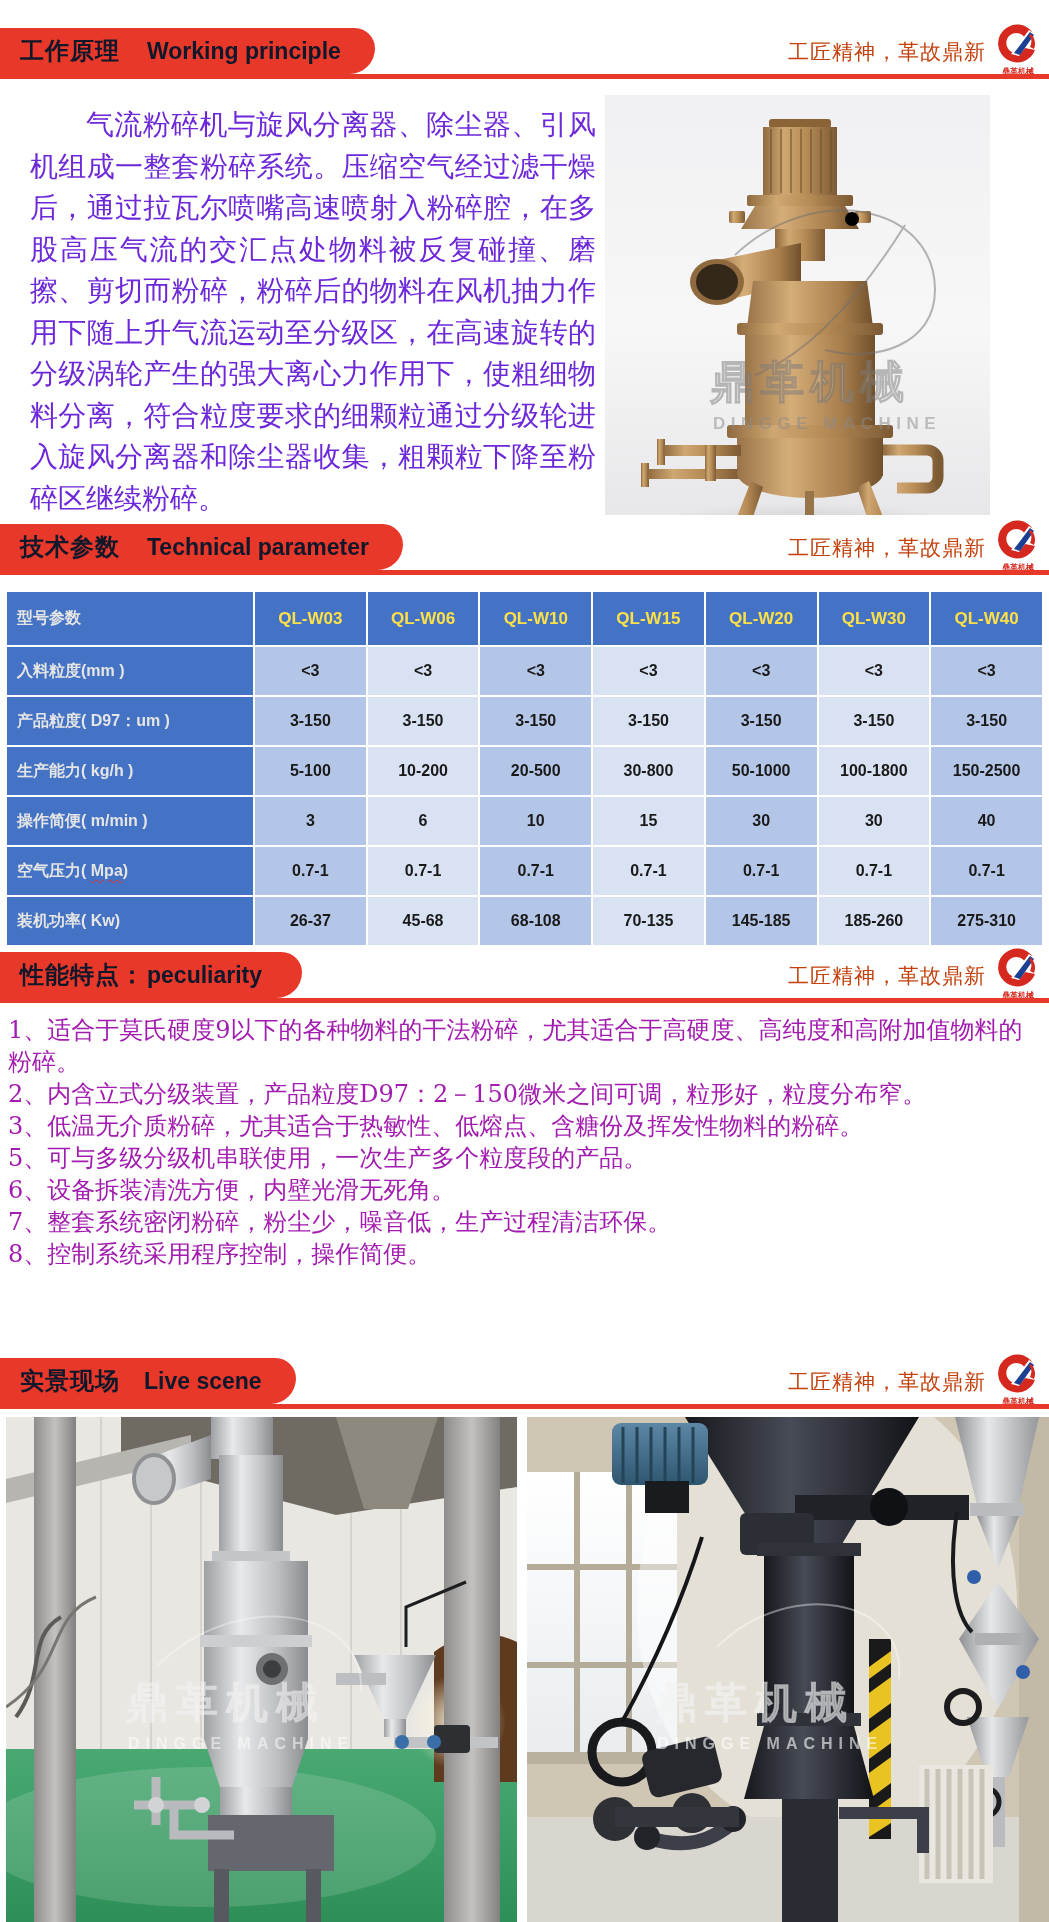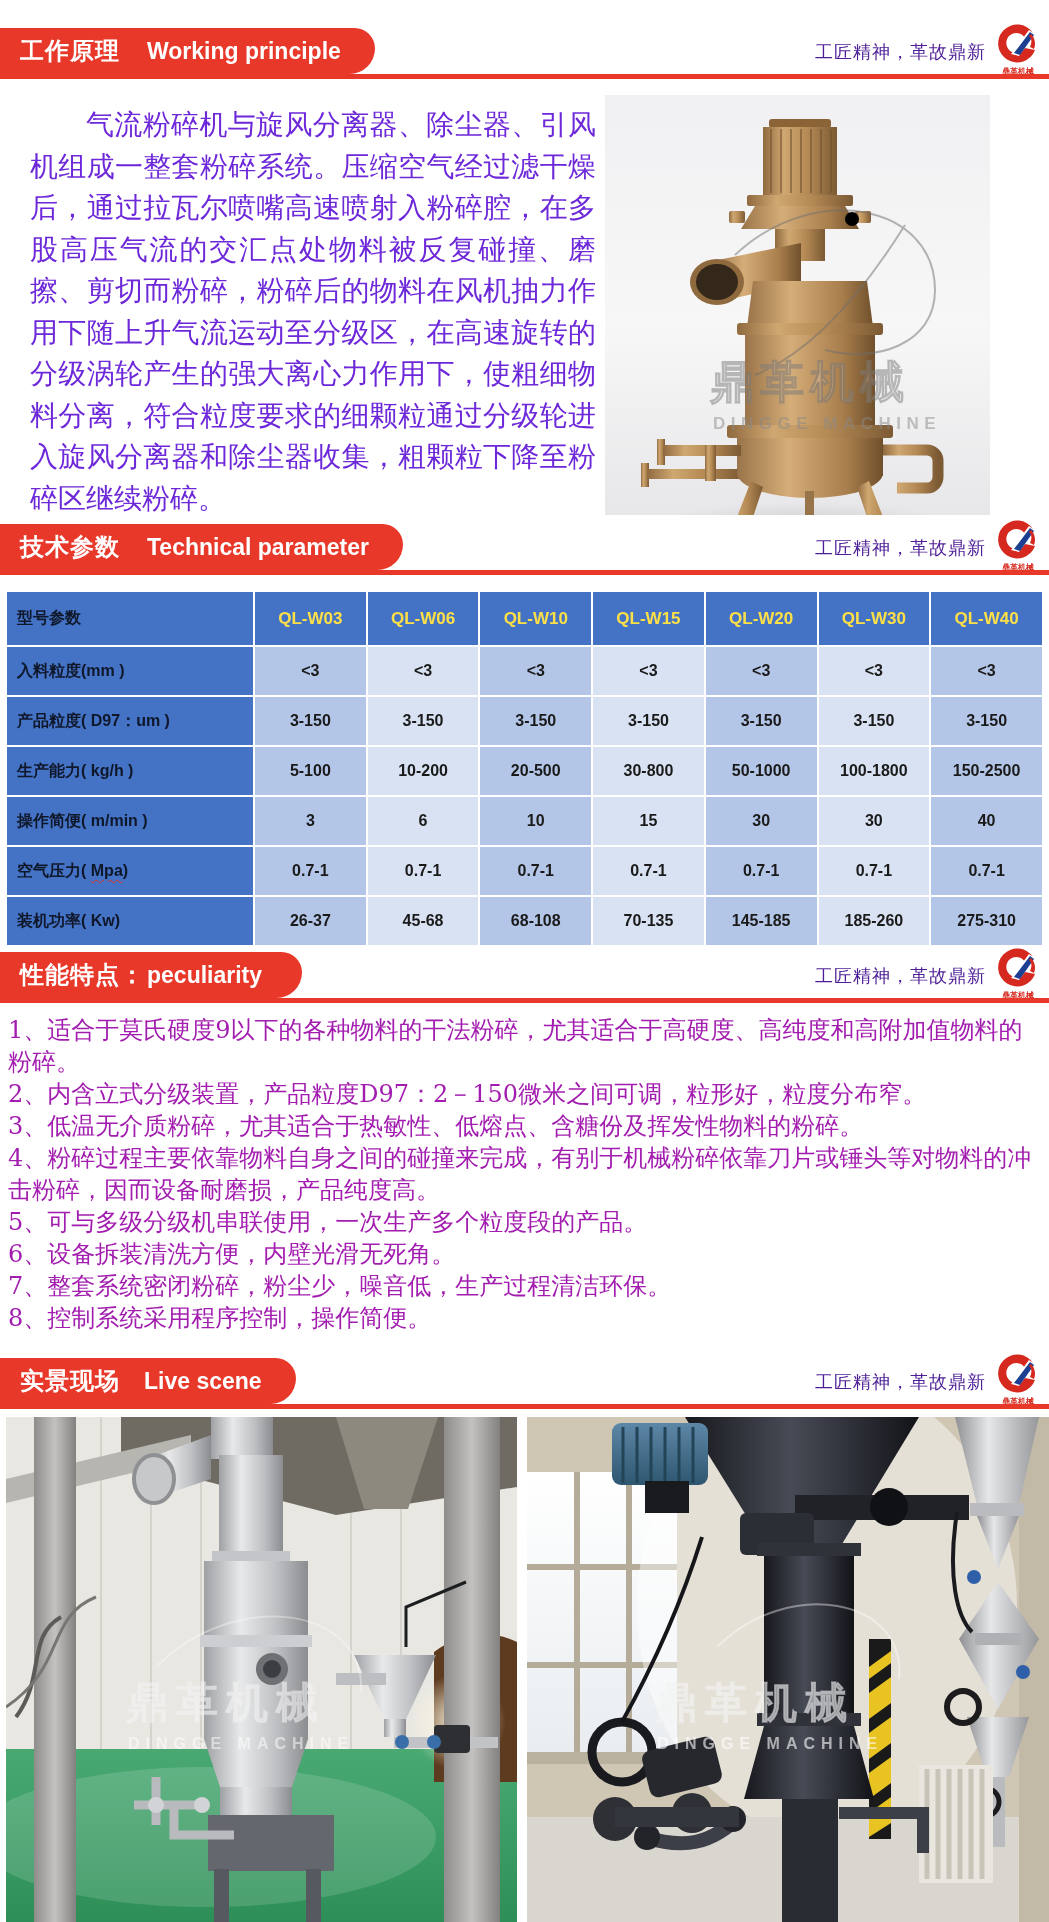--- a/index.html
+++ b/index.html
@@ -8,42 +8,42 @@
     --stripe-a:#b4c6e7;
     --stripe-b:#d9e2f2;
   }
   html,body{margin:0;padding:0;background:#fff;}
   .page{position:relative;width:1049px;height:1922px;background:#fff;overflow:hidden;
         font-family:"Liberation Sans",sans-serif;}
 
   
   .band{position:absolute;left:0;width:1049px;height:46px;}
   .ribbon{position:absolute;left:0;top:0;height:46px;background:var(--red);
-          border-radius:0 24px 30px 0;color:#ffffff;display:flex;align-items:center;
+          border-radius:0 24px 30px 0;color:#0f172a;display:flex;align-items:center;
           padding:0 34px 0 20px;box-sizing:border-box;}
   .ribbon .zh{font-size:24px;font-weight:700;letter-spacing:1px;white-space:nowrap;}
   .ribbon .en{font-size:23px;font-weight:600;margin-left:27px;white-space:nowrap;}
   .motto-wrap{position:absolute;right:8px;top:-4px;height:56px;display:flex;align-items:center;gap:9px;}
-  .motto{font-size:18px;color:#4c1d95;font-weight:500;letter-spacing:1px;}
+  .motto{font-size:21px;color:#c2410c;font-weight:500;letter-spacing:1px;}
   .redline{position:absolute;left:0;width:1049px;height:5px;background:var(--red);}
 
   
   .wp-text{position:absolute;left:30px;top:104px;width:566px;
            font-family:"DejaVu Serif","Liberation Serif",serif;
            font-size:28px;line-height:41.5px;color:#6d28d9;
            text-indent:2em;text-align:justify;margin:0;}
   .machine-panel{position:absolute;left:605px;top:95px;width:385px;height:420px;
            background:linear-gradient(180deg,#f0f0f2 0%,#f7f7f8 55%,#e7e7e9 100%);}
 
   
   .ptable{position:absolute;left:5px;top:590px;width:1039px;border-collapse:collapse;table-layout:fixed;}
   .ptable td{border:2px solid #fff;box-sizing:border-box;overflow:hidden;}
   .ptable tr{height:50px;}
   .ptable tr.hdr{height:55px;}
-  .ptable td.lbl{background:var(--hdr-blue);color:#0f172a;font-weight:700;font-size:16px;
+  .ptable td.lbl{background:var(--hdr-blue);color:#e5e5e5;font-weight:700;font-size:16px;
                  padding-left:10px;text-align:left;width:248px;}
   .ptable td.mdl{background:var(--hdr-blue);color:#fde047;font-weight:700;font-size:17px;text-align:center;}
   .ptable td.va{background:var(--stripe-a);}
   .ptable td.vb{background:var(--stripe-b);}
   .ptable td.val{text-align:center;font-size:16px;font-weight:600;color:#1a1a1a;}
   .wavy{text-decoration-line:underline;text-decoration-style:wavy;
         text-decoration-color:#e03025;text-decoration-thickness:1px;text-underline-offset:3px;}
 
   
   .feats{position:absolute;left:8px;top:1014px;width:1033px;
@@ -270,21 +270,20 @@
           <use href="#gd-logo"></use>
         </svg>
     </div>
   </div>
   <div class="redline" style="top:998px"></div>
 
   <div class="feats">
       <p>1、适合于莫氏硬度9以下的各种物料的干法粉碎，尤其适合于高硬度、高纯度和高附加值物料的粉碎。</p>
       <p>2、内含立式分级装置，产品粒度D97：2－150微米之间可调，粒形好，粒度分布窄。</p>
       <p>3、低温无介质粉碎，尤其适合于热敏性、低熔点、含糖份及挥发性物料的粉碎。</p>
-      <p>4、粉碎过程主要依靠物料自身之间的碰撞来完成，有别于机械粉碎依靠刀片或锤头等对物料的冲击粉碎，因而设备耐磨损，产品纯度高。</p>
       <p>5、可与多级分级机串联使用，一次生产多个粒度段的产品。</p>
       <p>6、设备拆装清洗方便，内壁光滑无死角。</p>
       <p>7、整套系统密闭粉碎，粉尘少，噪音低，生产过程清洁环保。</p>
       <p>8、控制系统采用程序控制，操作简便。</p>
     </div>
 
   <div class="band" style="top:1358px">
     <div class="ribbon">
       <span class="zh">实景现场</span>
       <span class="en" style="margin-left:24px">Live scene</span>

